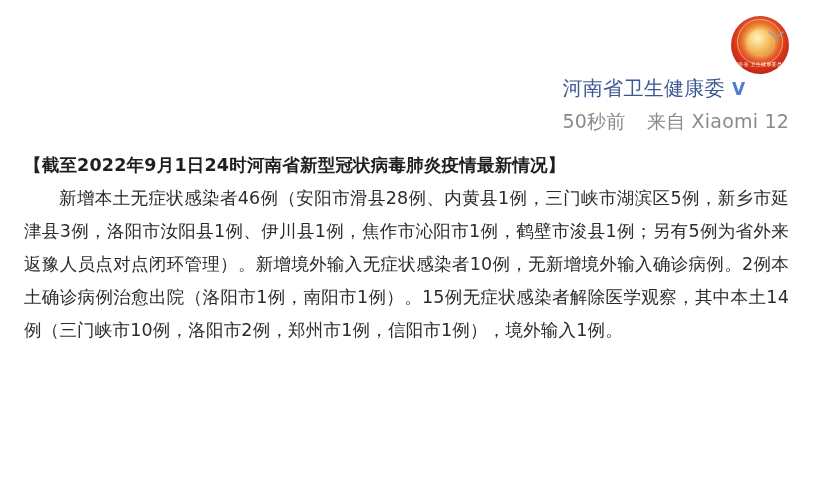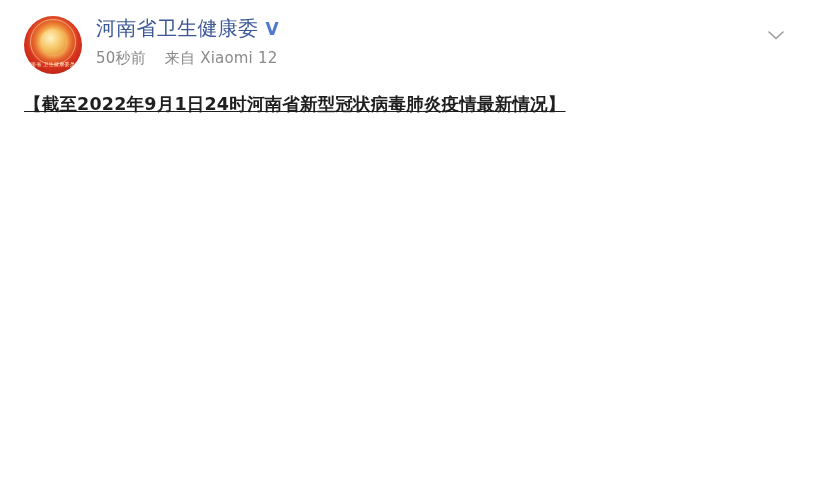--- a/index.html
+++ b/index.html
@@ -18,22 +18,23 @@
     position: relative;
     width: 813px;
     height: 500px;
     background: #ffffff;
     box-sizing: border-box;
     padding: 14px 24px 0 24px;
   }
 
   .header {
     display: flex;
-    align-items: flex-start;
+    align-items: flex-end;
     position: relative;
+    flex-direction: column;
   }
 
   .avatar {
     width: 58px;
     height: 58px;
     border-radius: 50%;
     flex: 0 0 58px;
     background:
       radial-gradient(circle at 50% 42%, #ffd79a 0%, #f3a13a 26%, #d8341f 58%, #a01508 100%);
     position: relative;
@@ -96,21 +97,21 @@
   }
   .verified-badge {
     color: #4f7ad0;
     font-size: 17px;
     font-weight: 700;
     transform: translateY(1px);
   }
 
   .meta-row {
     margin-top: 11px;
-    font-size: 15px;
+    font-size: 19px;
     color: #8a8a8a;
     letter-spacing: 0.2px;
   }
   .meta-sep {
     display: inline-block;
     width: 9px;
   }
 
   .chevron {
     position: absolute;
@@ -136,21 +137,20 @@
   .body-text p {
     margin: 0;
     text-indent: 0;
   }
   .body-text p.indent {
     text-indent: 2em;
   }
   .body-text .headline {
     font-weight: 700;
     color: #1f1f1f;
-    text-decoration: underline;
   }
 </style>
 </head>
 <body>
 
 <div class="post">
 
   <div class="header">
 
     <div class="avatar">
@@ -175,15 +175,16 @@
     <div class="chevron">
       <svg width="22" height="22" viewBox="0 0 22 22" aria-hidden="true">
         <path d="M4 8 L11 14.5 L18 8" fill="none" stroke="#9b9b9b" stroke-width="1.6" stroke-linecap="round" stroke-linejoin="round"></path>
       </svg>
     </div>
 
   </div>
 
   <div class="body-text">
     <p><span class="headline">【截至2022年9月1日24时河南省新型冠状病毒肺炎疫情最新情况】</span></p>
+    <p class="indent">新增本土无症状感染者46例（安阳市滑县28例、内黄县1例，三门峡市湖滨区5例，新乡市延津县3例，洛阳市汝阳县1例、伊川县1例，焦作市沁阳市1例，鹤壁市浚县1例；另有5例为省外来返豫人员点对点闭环管理）。新增境外输入无症状感染者10例，无新增境外输入确诊病例。2例本土确诊病例治愈出院（洛阳市1例，南阳市1例）。15例无症状感染者解除医学观察，其中本土14例（三门峡市10例，洛阳市2例，郑州市1例，信阳市1例），境外输入1例。</p>
   </div>
 
 </div>
 
 </body></html>

